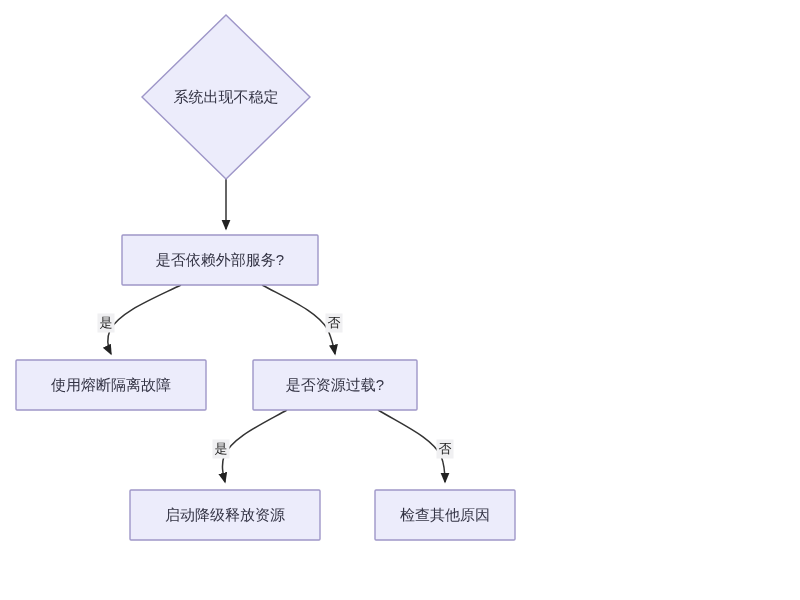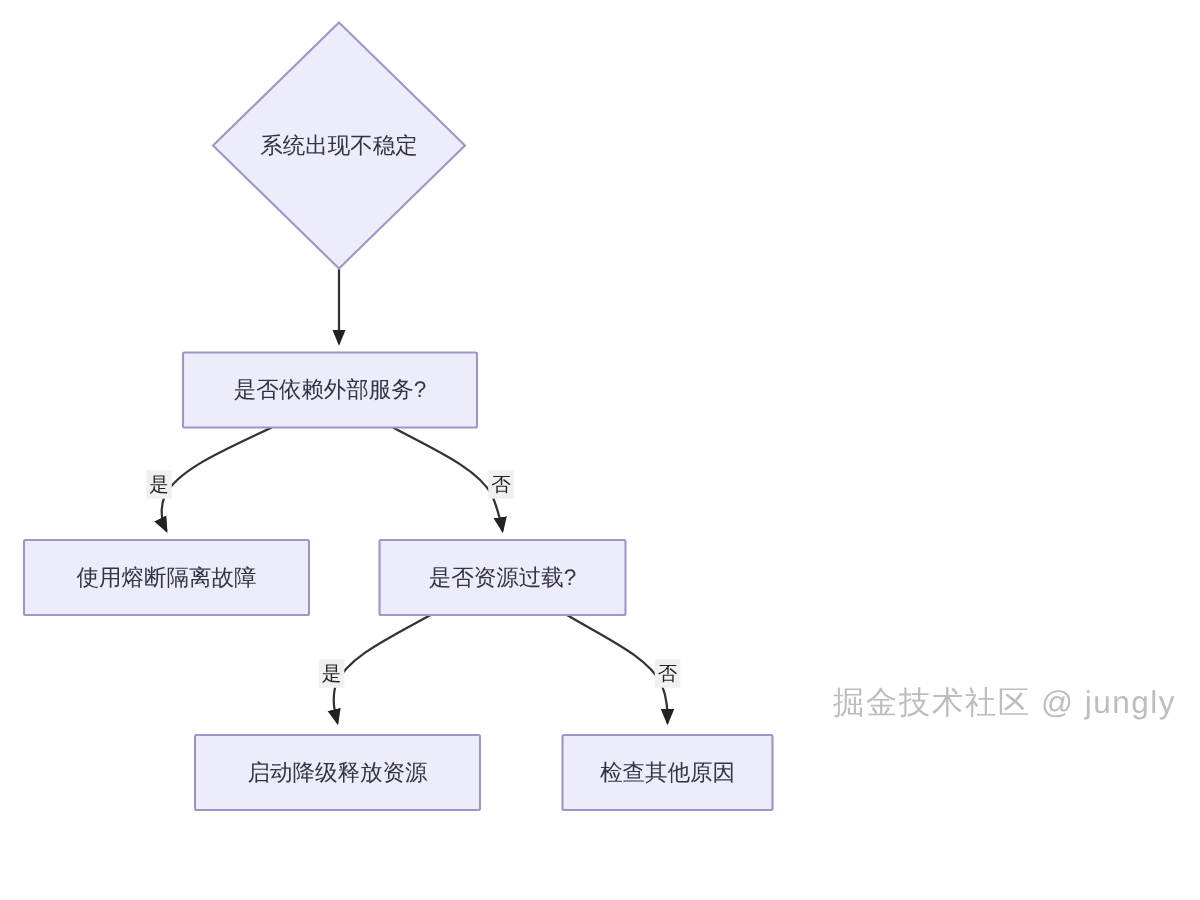--- a/index.html
+++ b/index.html
@@ -123,14 +123,13 @@
         <g>
           <rect x="212.5" y="439.5" width="17" height="19" class="edge-label-bg"></rect>
           <text x="221" y="450" class="edge-label-text">是</text>
         </g>
         <g>
           <rect x="436.5" y="439.5" width="17" height="19" class="edge-label-bg"></rect>
           <text x="445" y="450" class="edge-label-text">否</text>
         </g>
       </g>
   </svg>
-  <div class="watermark">掘金技术社区 @ jungly</div>
 </div>
 
 </body></html>

